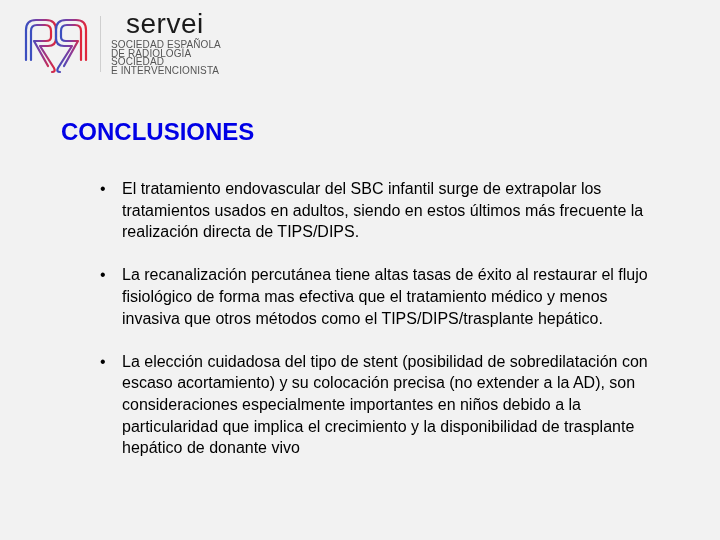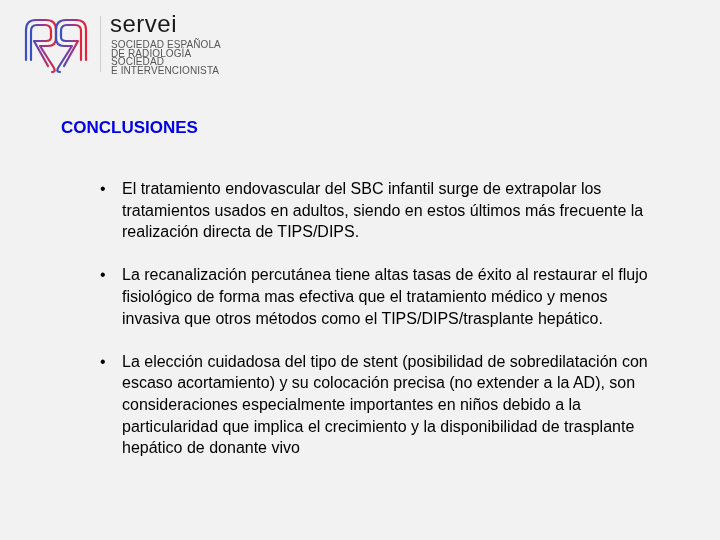--- a/index.html
+++ b/index.html
@@ -32,42 +32,42 @@
     .logo-divider {
       position: absolute;
       left: 78px;
       top: 2px;
       width: 1px;
       height: 56px;
       background: #cfcfcf;
     }
     .logo-name {
       position: absolute;
-      left: 88px;
+      left: 104px;
       top: -6px;
-      font-size: 24px;
+      font-size: 28px;
       line-height: 32px;
       color: #1a1a1a;
       letter-spacing: 0.5px;
     }
     .logo-sub {
       position: absolute;
       left: 89px;
       top: 27px;
       font-size: 10px;
       line-height: 8.6px;
       color: #555;
       letter-spacing: 0.1px;
     }
     .logo-sub div { white-space: nowrap; }
     .title {
       position: absolute;
       left: 61px;
       top: 118px;
-      font-size: 17px;
+      font-size: 24px;
       font-weight: bold;
       color: #0000e6;
       letter-spacing: 0px;
     }
     .bullets {
       position: absolute;
       left: 100px;
       top: 178px;
       width: 560px;
       margin: 0;

